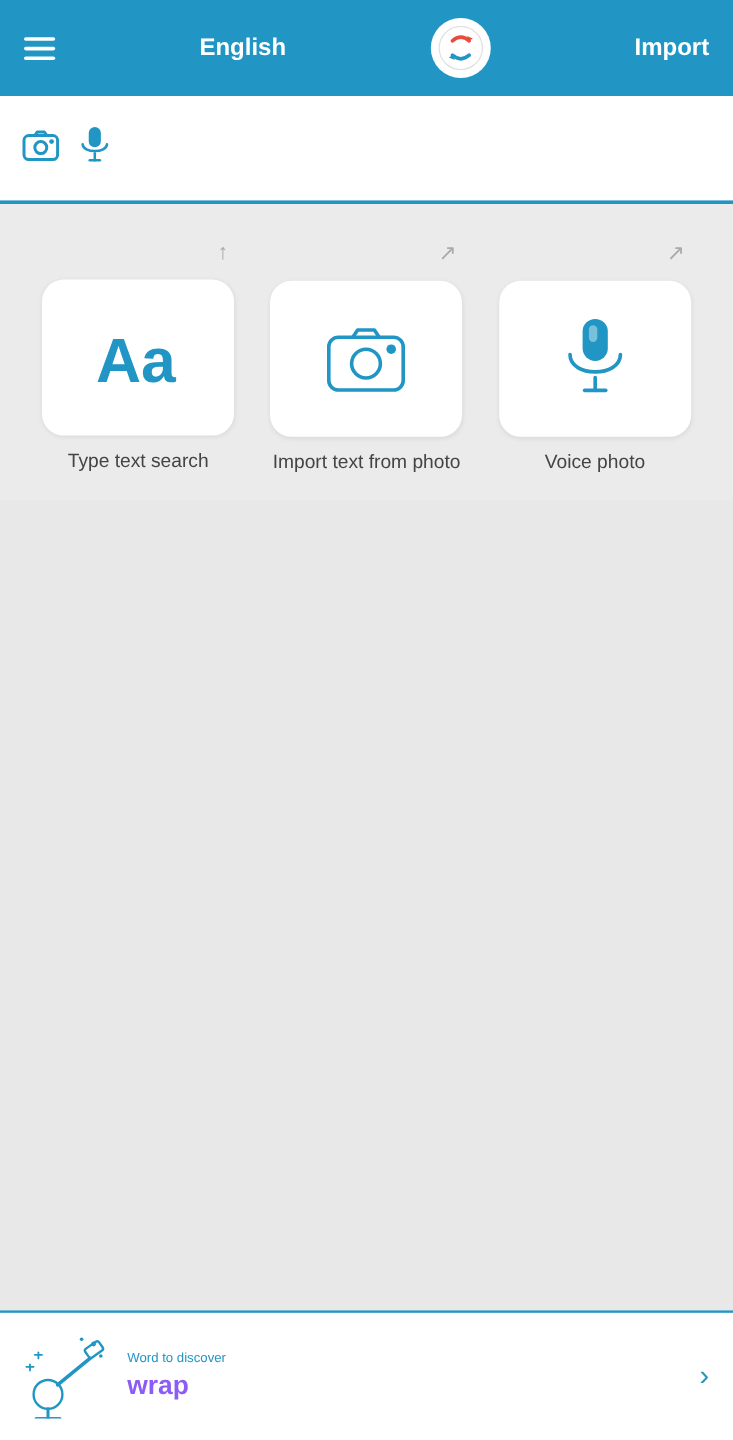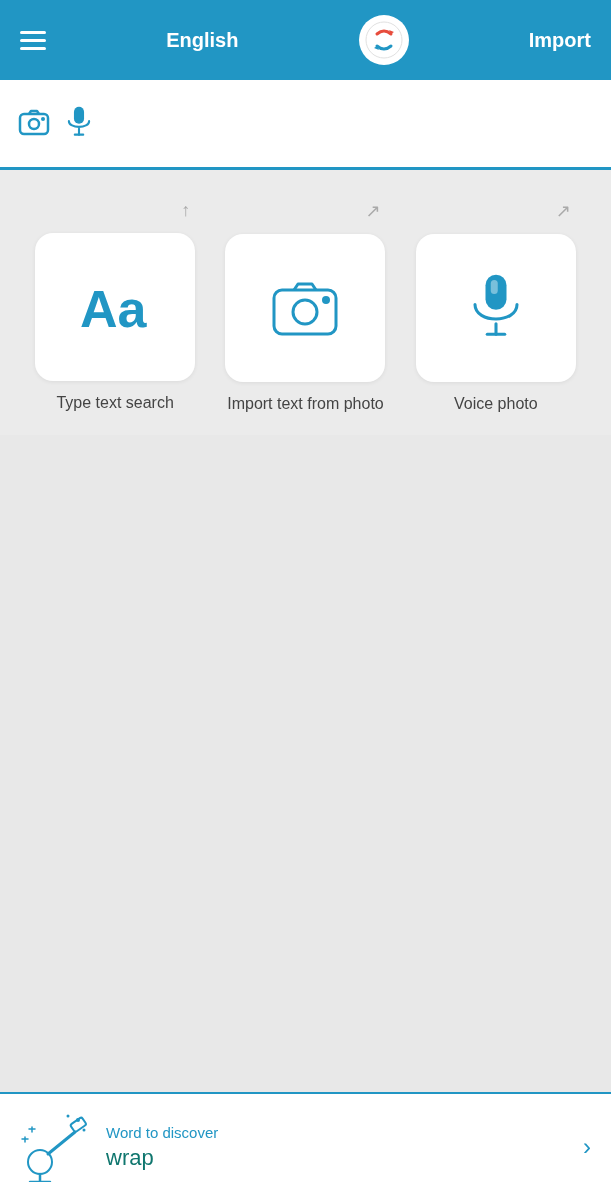--- a/index.html
+++ b/index.html
@@ -118,21 +118,21 @@
       color: #aaa;
       font-size: 18px;
       align-self: flex-end;
       margin-right: 10px;
     }
 
     .option-card {
       background: white;
       border-radius: 18px;
       width: 160px;
-      height: 148px;
+      height: 130px;
       display: flex;
       align-items: center;
       justify-content: center;
       box-shadow: 0 1px 4px rgba(0,0,0,0.07);
     }
 
     .option-label {
       color: #444;
       font-size: 16px;
       text-align: center;
@@ -159,28 +159,28 @@
       height: 70px;
       flex-shrink: 0;
     }
 
     .word-info {
       flex: 1;
     }
 
     .word-discover {
       color: #2196c4;
-      font-size: 15px;
+      font-size: 11px;
       margin-bottom: 4px;
     }
 
     .word-text {
       font-size: 22px;
-      font-weight: 400;
-      color: #0f766e;
+      font-weight: 700;
+      color: #8b5cf6;
     }
 
     .word-chevron {
       color: #2196c4;
       font-size: 24px;
       cursor: pointer;
     }
   </style>
 </head>
 <body>

